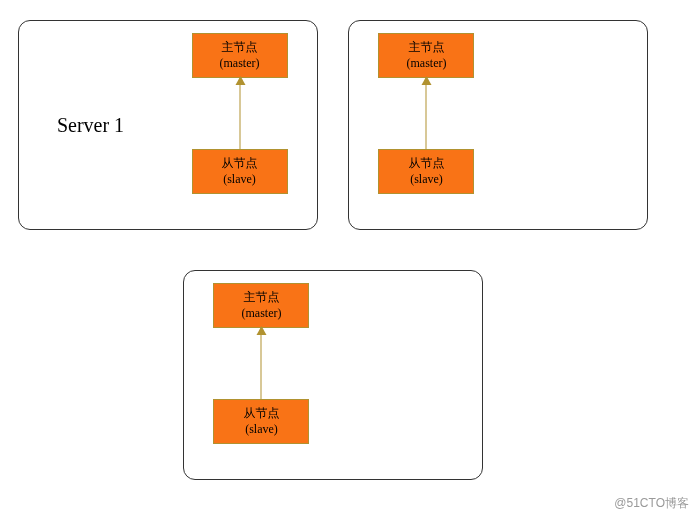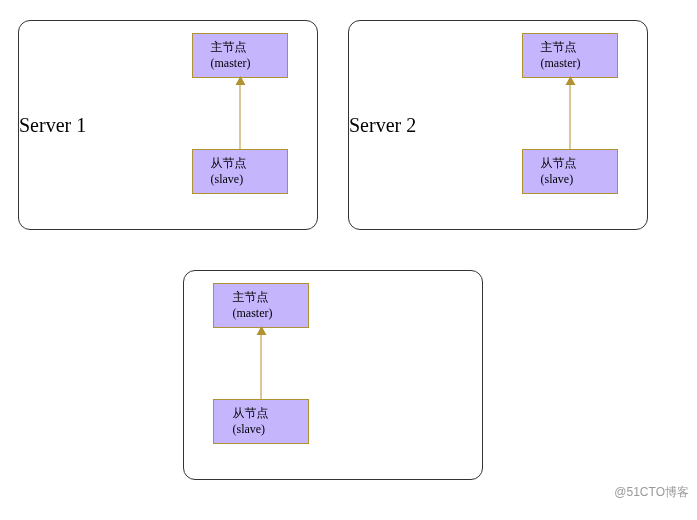--- a/index.html
+++ b/index.html
@@ -16,38 +16,40 @@
     position: absolute;
     border: 1px solid #333;
     border-radius: 12px;
     box-sizing: border-box;
     background: #fff;
     display: flex;
     align-items: center;
   }
   .server-card .label {
     width: 48%;
+    text-align: center;
     font-size: 20px;
     font-family: "Times New Roman", serif;
   }
   .server-card .nodes {
     width: 52%;
     position: relative;
     height: 100%;
   }
   .node {
     position: absolute;
     left: 50%;
     transform: translateX(-50%);
     width: 96px;
     border: 1px solid #b19230; 
-    background: #c4b5fd;
+    background: #f97316;
+    text-align: center;
     font-size: 12px;
     line-height: 1.3;
-    padding: 6px 18px;
+    padding: 6px 10px;
     box-sizing: border-box;
     font-family: "SimSun","Times New Roman", serif;
   }
   .arrow {
     position: absolute;
     left: 50%;
     transform: translateX(-50%);
     width: 0;
     border-left: 1px solid #b19230;
   }
@@ -58,21 +60,21 @@
     left: -5px;
     width: 0;
     height: 0;
     border-left: 5px solid transparent;
     border-right: 5px solid transparent;
     border-bottom: 9px solid #b19230;
   }
   .watermark {
     position: absolute;
     right: 8px;
-    bottom: 19px;
+    bottom: 8px;
     font-size: 12px;
     color: #9a9a9a;
     font-family: Arial, "SimSun", sans-serif;
   }
 </style>
 </head>
 <body>
 
 <div class="server-card" style="left:18px; top:20px; width:300px; height:210px;">
   <div class="label">Server 1</div>
@@ -83,21 +85,20 @@
     </div>
     <div class="arrow" style="top:56px; height:72px;"></div>
     <div class="node" style="top:128px;">
       <div>从节点</div>
       <div>(slave)</div>
     </div>
   </div>
 </div>
 
 <div class="server-card" style="left:348px; top:20px; width:300px; height:210px;">
-  <div class="label">Server 2</div>
   <div class="nodes">
     <div class="node" style="top:12px;">
       <div>主节点</div>
       <div>(master)</div>
     </div>
     <div class="arrow" style="top:56px; height:72px;"></div>
     <div class="node" style="top:128px;">
       <div>从节点</div>
       <div>(slave)</div>
     </div>

